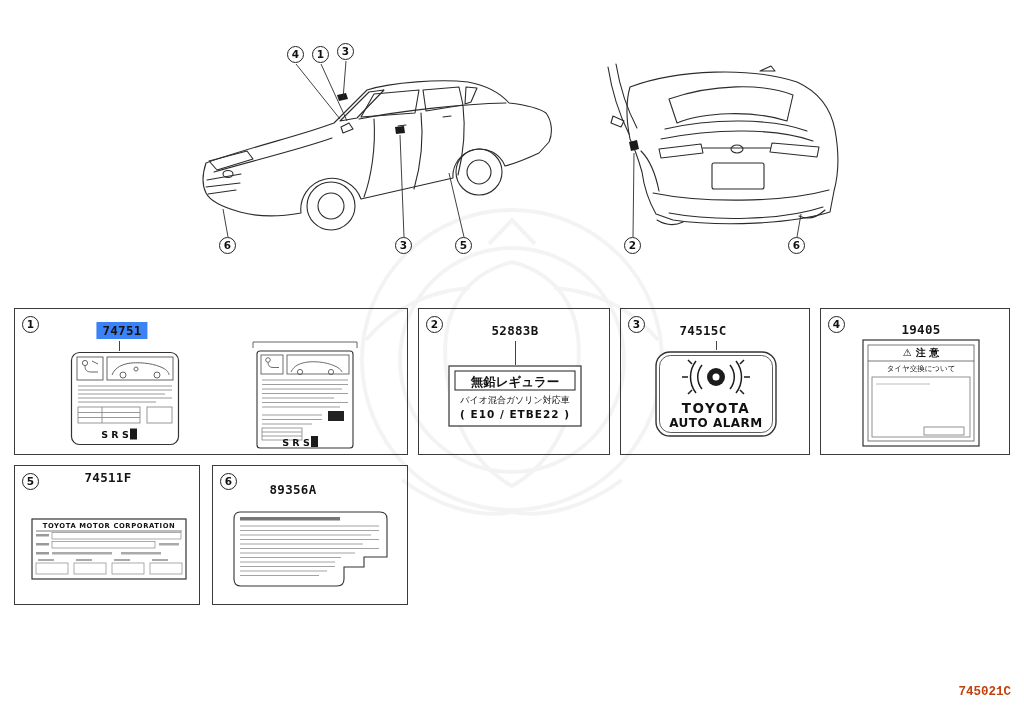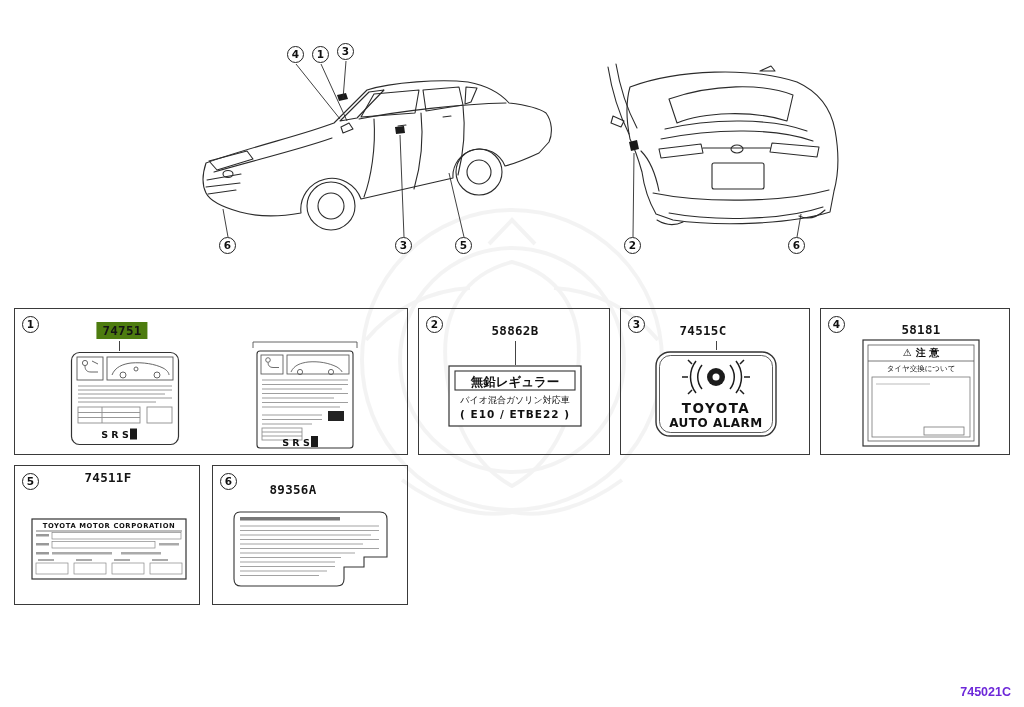--- a/index.html
+++ b/index.html
@@ -12,22 +12,22 @@
            font-size:10.5px;font-weight:bold;line-height:1;}
   .panel{position:absolute;z-index:2;box-sizing:border-box;border:1.3px solid #3a3a3a;background:transparent;}
   .badge{left:7px;top:7px;}
   .pn{position:absolute;transform:translateX(-50%);z-index:1;white-space:nowrap;
       font-family:"DejaVu Sans Mono","Liberation Mono",monospace;
       font-weight:bold;font-size:12.5px;letter-spacing:0.3px;color:#141414;}
   .pn.hl{padding:1px 6px;background:#9da8e6;}
   .vline{position:absolute;width:1.2px;background:#444;}
   .label-svg{position:absolute;}
   svg text{font-family:"DejaVu Sans","Liberation Sans",sans-serif;fill:#111;}
-  .code{position:absolute;right:13px;bottom:8px;z-index:3;color:#6d28d9;
-        font-family:Liberation Sans, sans-serif;font-weight:bold;font-size:12.5px;}
+  .code{position:absolute;right:13px;bottom:8px;z-index:3;color:#c2410c;
+        font-family:Liberation Mono, monospace;font-weight:bold;font-size:12.5px;}
 </style>
 </head>
 <body>
 
 <div class="page">
 
   <svg class="bg-svg" width="1024" height="707" viewBox="0 0 1024 707">
 
     <g opacity="0.045" stroke="#000" fill="none" stroke-width="4">
       <circle cx="512" cy="360" r="150"></circle>
@@ -101,21 +101,21 @@
   <div class="callout" style="left:312px;top:46px">1</div>
   <div class="callout" style="left:337px;top:43px">3</div>
   <div class="callout" style="left:219px;top:237px">6</div>
   <div class="callout" style="left:395px;top:237px">3</div>
   <div class="callout" style="left:455px;top:237px">5</div>
   <div class="callout" style="left:624px;top:237px">2</div>
   <div class="callout" style="left:788px;top:237px">6</div>
 
   <div class="panel" style="left:14px;top:308px;width:394px;height:147px">
     <div class="callout badge">1</div>
-    <div class="pn hl" style="left: 107px; top: 13px; background: #4d7c0f;">74751</div>
+    <div class="pn hl" style="left: 107px; top: 13px; background: #3b82f6;">74751</div>
     <div class="vline" style="left:104px;top:32px;height:10px"></div>
 
     <svg class="label-svg" style="left:55px;top:42px" width="110" height="95" viewBox="0 0 110 95">
       <rect x="1.5" y="1.5" width="107" height="92" rx="8" fill="#fff" stroke="#333" stroke-width="1.2"></rect>
       <g stroke="#555" stroke-width="0.9" fill="none">
         <rect x="7" y="6" width="26" height="23"></rect>
         <circle cx="15" cy="12" r="2.6"></circle>
         <path d="M15,15 C15,19 17,21 21,21 L28,21 M22,10 L28,13"></path>
         <rect x="37" y="6" width="66" height="23"></rect>
         <path d="M42,24 C45,16 53,13 61,12 C73,11 85,13 93,17 C97,19 99,22 99,24"></path>
@@ -151,21 +151,21 @@
         <path d="M12,93 H52 M12,97 H52"></path>
       </g>
       <rect x="78" y="72" width="16" height="10" fill="#222"></rect>
       <text x="46" y="106.5" text-anchor="middle" font-size="9.5" font-weight="bold">S R S</text>
       <rect x="61" y="97" width="7" height="11" fill="#1a1a1a"></rect>
     </svg>
   </div>
 
   <div class="panel" style="left:418px;top:308px;width:192px;height:147px">
     <div class="callout badge">2</div>
-    <div class="pn" style="left:96px;top:14px">58862B</div>
+    <div class="pn" style="left:96px;top:14px">52883B</div>
     <div class="vline" style="left:96px;top:32px;height:24px"></div>
     <svg class="label-svg" style="left:29px;top:56px" width="134" height="62" viewBox="0 0 134 62">
       <rect x="1" y="1" width="132" height="60" fill="#fff" stroke="#333" stroke-width="1.2"></rect>
       <rect x="7" y="6" width="120" height="19" fill="none" stroke="#333" stroke-width="1.1"></rect>
       <text x="67" y="20.5" text-anchor="middle" font-size="12.5" font-weight="bold">無鉛レギュラー</text>
       <text x="67" y="38" text-anchor="middle" font-size="9">バイオ混合ガソリン対応車</text>
       <text x="67" y="52.5" text-anchor="middle" font-size="10.5" font-weight="bold" letter-spacing="1">( E10 / ETBE22 )</text>
     </svg>
   </div>
 
@@ -187,21 +187,21 @@
           <path d="M34,27 H28 M96,27 H90 M38,14 L34,10 M86,14 L90,10 M38,40 L34,44 M86,40 L90,44"></path>
         </g>
       </g>
       <text x="62" y="63" text-anchor="middle" font-size="13.5" font-weight="bold" letter-spacing="1.5">TOYOTA</text>
       <text x="62" y="77" text-anchor="middle" font-size="12" font-weight="bold" letter-spacing="0.5">AUTO ALARM</text>
     </svg>
   </div>
 
   <div class="panel" style="left:820px;top:308px;width:190px;height:147px">
     <div class="callout badge">4</div>
-    <div class="pn" style="left:100px;top:13px">58181</div>
+    <div class="pn" style="left:100px;top:13px">19405</div>
     <svg class="label-svg" style="left:41px;top:30px" width="118" height="108" viewBox="0 0 118 108">
       <rect x="1" y="1" width="116" height="106" fill="#fff" stroke="#333" stroke-width="1.2"></rect>
       <rect x="6" y="6" width="106" height="96" fill="none" stroke="#555" stroke-width="0.8"></rect>
       <text x="59" y="17" text-anchor="middle" font-size="10" font-weight="bold"><tspan>⚠</tspan><tspan dx="4">注 意</tspan></text>
       <path d="M6,22 H112" stroke="#555" stroke-width="0.8"></path>
       <text x="59" y="32" text-anchor="middle" font-size="7.5">タイヤ交換について</text>
       <rect x="10" y="38" width="98" height="60" fill="none" stroke="#777" stroke-width="0.8"></rect>
       <path d="M14,45 H68" stroke="#aaa" stroke-width="0.8"></path>
       <rect x="62" y="88" width="40" height="8" fill="none" stroke="#777" stroke-width="0.8"></rect>
     </svg>

